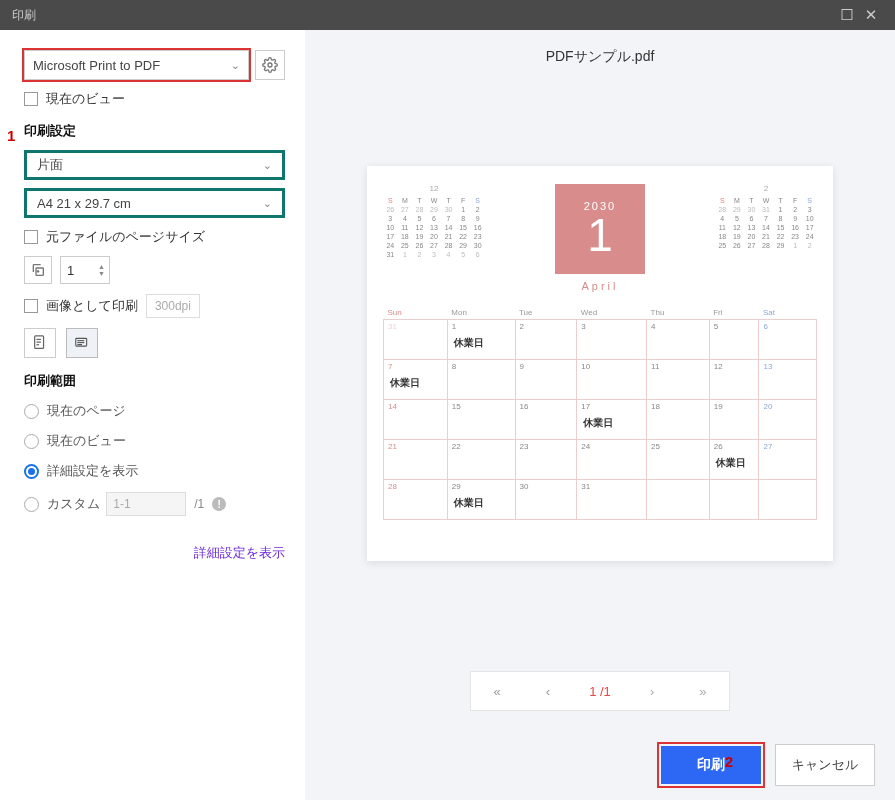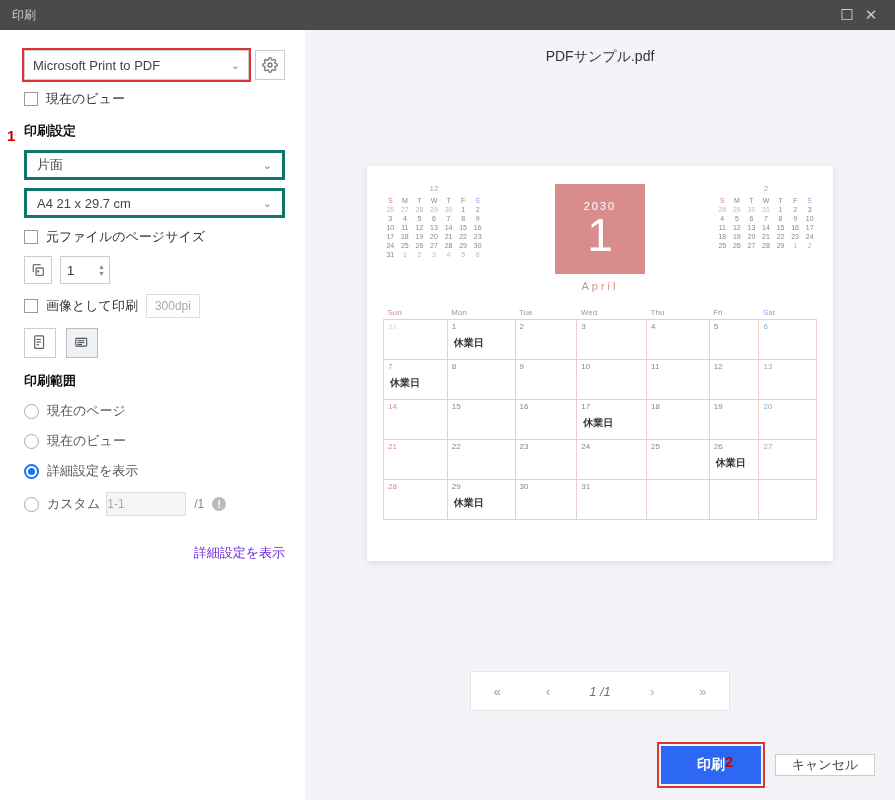--- a/index.html
+++ b/index.html
@@ -26,21 +26,21 @@
 .spin { position: absolute; right: 4px; display: flex; flex-direction: column; font-size: 7px; line-height: 7px; color: #888; }
 .dpi { font-size: 12px; color: #aaa; border: 1px solid #ddd; padding: 4px 8px; }
 .orient-row { display: flex; gap: 10px; margin: 10px 0; }
 .orient-btn { width: 32px; height: 30px; border: 1px solid #ccc; display: flex; align-items: center; justify-content: center; cursor: pointer; }
 .orient-btn.active { background: #eef1f6; border-color: #bbb; }
 .orient-btn svg { width: 14px; height: 16px; }
 .radio-row { display: flex; align-items: center; gap: 8px; margin: 12px 0; font-size: 13px; color: #555; }
 .radio-outer { width: 15px; height: 15px; border: 1px solid #aaa; border-radius: 50%; display: flex; align-items: center; justify-content: center; flex-shrink: 0; }
 .radio-row.checked .radio-outer { border: 2px solid #1a73e8; }
 .radio-row.checked .radio-dot { width: 7px; height: 7px; background: #1a73e8; border-radius: 50%; }
-.custom-input { width: 80px; height: 24px; border: 1px solid #ddd; background: #f5f5f5; color: #aaa; font-size: 12px; padding: 0 0; margin-left: -2px; display: flex; align-items: center; }
+.custom-input { width: 80px; height: 24px; border: 1px solid #ddd; background: #f5f5f5; color: #aaa; font-size: 12px; padding: 0 6px; margin-left: -2px; display: flex; align-items: center; }
 .pg-total { color: #888; font-size: 12px; }
 .info-dot { width: 14px; height: 14px; border-radius: 50%; background: #bbb; color: #fff; font-size: 10px; display: flex; align-items: center; justify-content: center; font-weight: 700; }
 .adv-link { text-align: right; color: #6d28d9; font-size: 13px; cursor: pointer; margin-top: 28px; }
 .preview-pane { flex: 1; background: #f2f4f7; display: flex; flex-direction: column; align-items: center; padding-top: 18px; position: relative; }
 .doc-title { font-size: 14px; color: #333; margin-bottom: 100px; }
 .page { width: 466px; height: 395px; background: #fff; box-shadow: 0 2px 8px rgba(0,0,0,.1); padding: 18px 16px 28px; font-size: 8px; color: #888; }
 .top3 { display: flex; gap: 30px; align-items: flex-start; }
 .minical { width: 120px; font-size: 8px; }
 .minical .mon { text-align: center; color: #aaa; margin-bottom: 3px; }
 .minical table { border-collapse: collapse; width: 100%; }
@@ -57,27 +57,27 @@
 .grid th { text-align: left; font-size: 8px; font-weight: 400; color: #999; padding: 2px 4px; border-bottom: 1px solid #e8cfcf; }
 .grid th.sun { color: #d88c8c; }
 .grid th.sat { color: #8da9d6; }
 .grid td { border: 1px solid #eccccc; height: 40px; vertical-align: top; padding: 2px 4px; font-size: 8px; position: relative; }
 .grid td .d { position: absolute; top: 2px; left: 4px; }
 .grid td .ev { position: absolute; top: 16px; left: 6px; font-size: 10px; color: #333; font-weight: 600; }
 .grid td.sun .d { color: #d88c8c; }
 .grid td.sat .d { color: #8da9d6; }
 .grid td.gray .d { color: #d88c8c; opacity: .4; }
 .pager { margin-top: 110px; background: #fff; border: 1px solid #e5e5e5; width: 260px; height: 40px; display: flex; align-items: center; justify-content: space-around; font-size: 13px; color: #999; }
-.pager .gap { color: #737373; font-style: italic; }
+.pager .gap { color: #ef4444; }
 .pager .g2 { color: #aaa; }
 .pgbtn { cursor: pointer; padding: 0 6px; }
 .footer { position: absolute; bottom: 0; left: 0; right: 0; height: 70px; display: flex; align-items: center; justify-content: flex-end; gap: 14px; padding-right: 20px; }
 .annot2 { position: absolute; right: 162px; bottom: 30px; color: #c00; font-weight: 700; font-size: 15px; }
 .btn-primary { width: 100px; height: 38px; background: #2d68f5; color: #fff; border: none; font-size: 14px; font-weight: 600; cursor: pointer; outline: 2px solid #d33; outline-offset: 2px; }
-.btn-secondary { width: 100px; height: 22px; background: #fff; color: #444; border: 1px solid #ccc; font-size: 13px; cursor: pointer; }
+.btn-secondary { width: 100px; height: 42px; background: #fff; color: #444; border: 1px solid #ccc; font-size: 13px; cursor: pointer; }
 </style>
 </head>
 <body>
 
 <div class="titlebar">
   <span>印刷</span>
   <span class="spacer"></span>
   <span class="winbtn">☐</span>
   <span class="winbtn">✕</span>
 </div>

